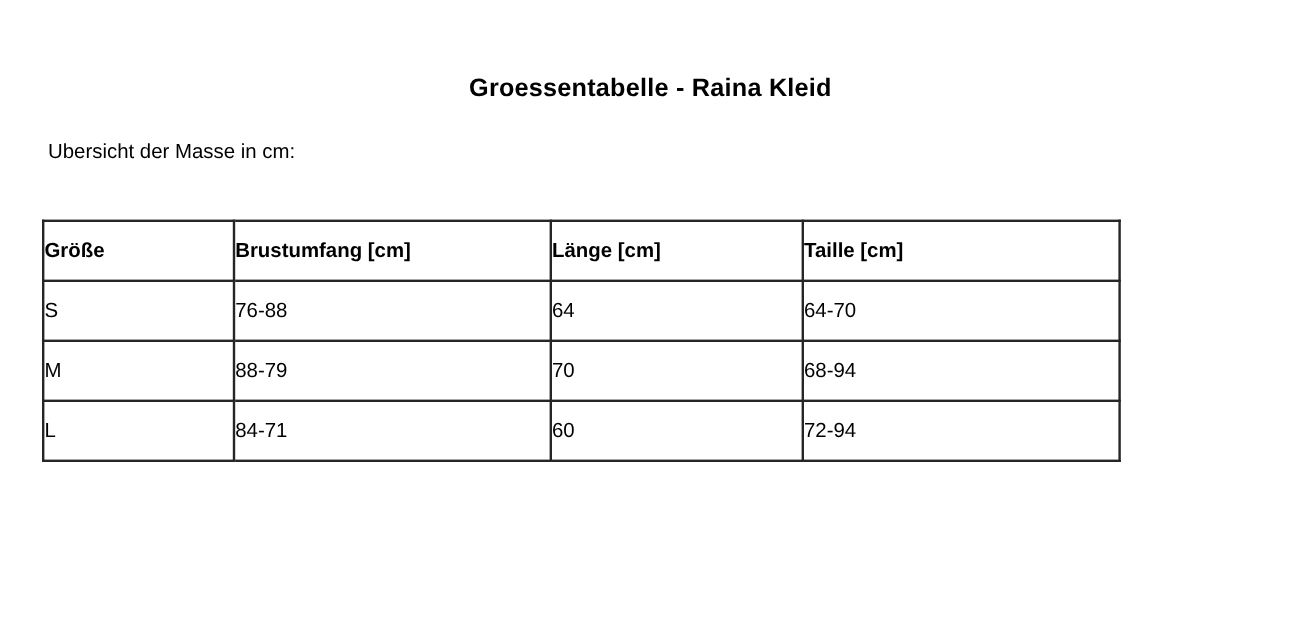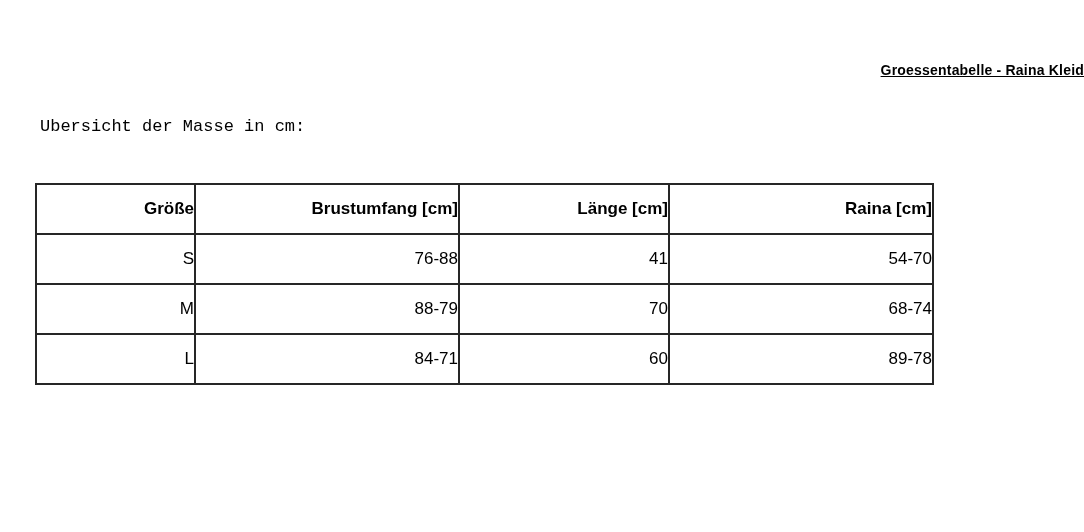--- a/index.html
+++ b/index.html
@@ -18,49 +18,47 @@
     position: absolute;
     inset: 0;
     background: #ffffff;
   }
   .title {
     position: absolute;
     top: 62px;
     left: 0;
     width: 100%;
     margin: 0;
-    text-align: right;
-    font-size: 14px;
+    text-align: center;
+    font-size: 21px;
     font-weight: 700;
     letter-spacing: 0.2px;
-    text-decoration: underline;
   }
   .subtitle {
     position: absolute;
     top: 117px;
     left: 40px;
     margin: 0;
     font-size: 17px;
     font-weight: 400;
-    font-family: Liberation Mono, monospace;
   }
   table.size-table {
     position: absolute;
     top: 183px;
     left: 35px;
     width: 897px;
     border-collapse: collapse;
     table-layout: fixed;
   }
   .size-table th,
   .size-table td {
     border: 2px solid #262626;
     height: 50px;
     padding: 0;
-    text-align: right;
+    text-align: left;
     vertical-align: middle;
     font-size: 17px;
     background: #ffffff;
   }
   .size-table th {
     font-weight: 700;
   }
   .size-table td {
     font-weight: 400;
   }
@@ -83,38 +81,38 @@
       <col class="c-size">
       <col class="c-bust">
       <col class="c-length">
       <col class="c-waist">
     </colgroup>
     <thead>
       <tr>
         <th>Größe</th>
         <th>Brustumfang [cm]</th>
         <th>Länge [cm]</th>
-        <th>Raina [cm]</th>
+        <th>Taille [cm]</th>
       </tr>
     </thead>
     <tbody>
       <tr>
         <td>S</td>
         <td>76-88</td>
-        <td>41</td>
-        <td>54-70</td>
+        <td>64</td>
+        <td>64-70</td>
       </tr>
       <tr>
         <td>M</td>
         <td>88-79</td>
         <td>70</td>
-        <td>68-74</td>
+        <td>68-94</td>
       </tr>
       <tr>
         <td>L</td>
         <td>84-71</td>
         <td>60</td>
-        <td>89-78</td>
+        <td>72-94</td>
       </tr>
     </tbody>
   </table>
 
 </div>
 
 </body></html>

